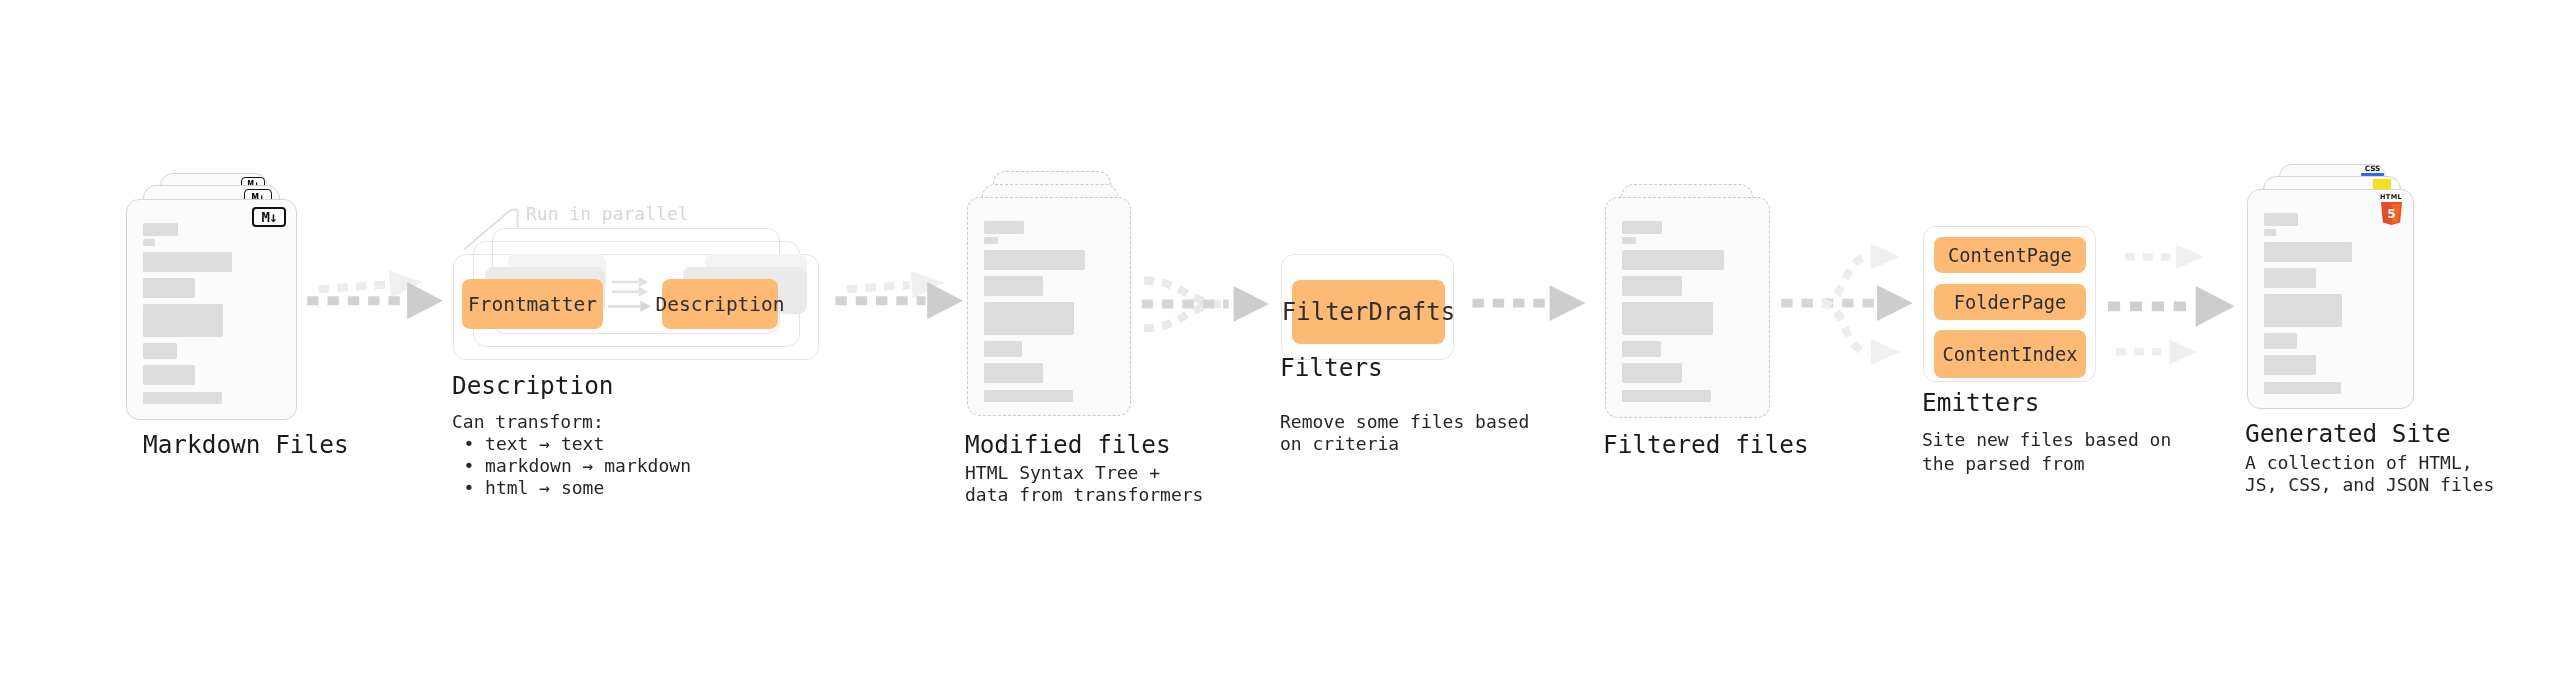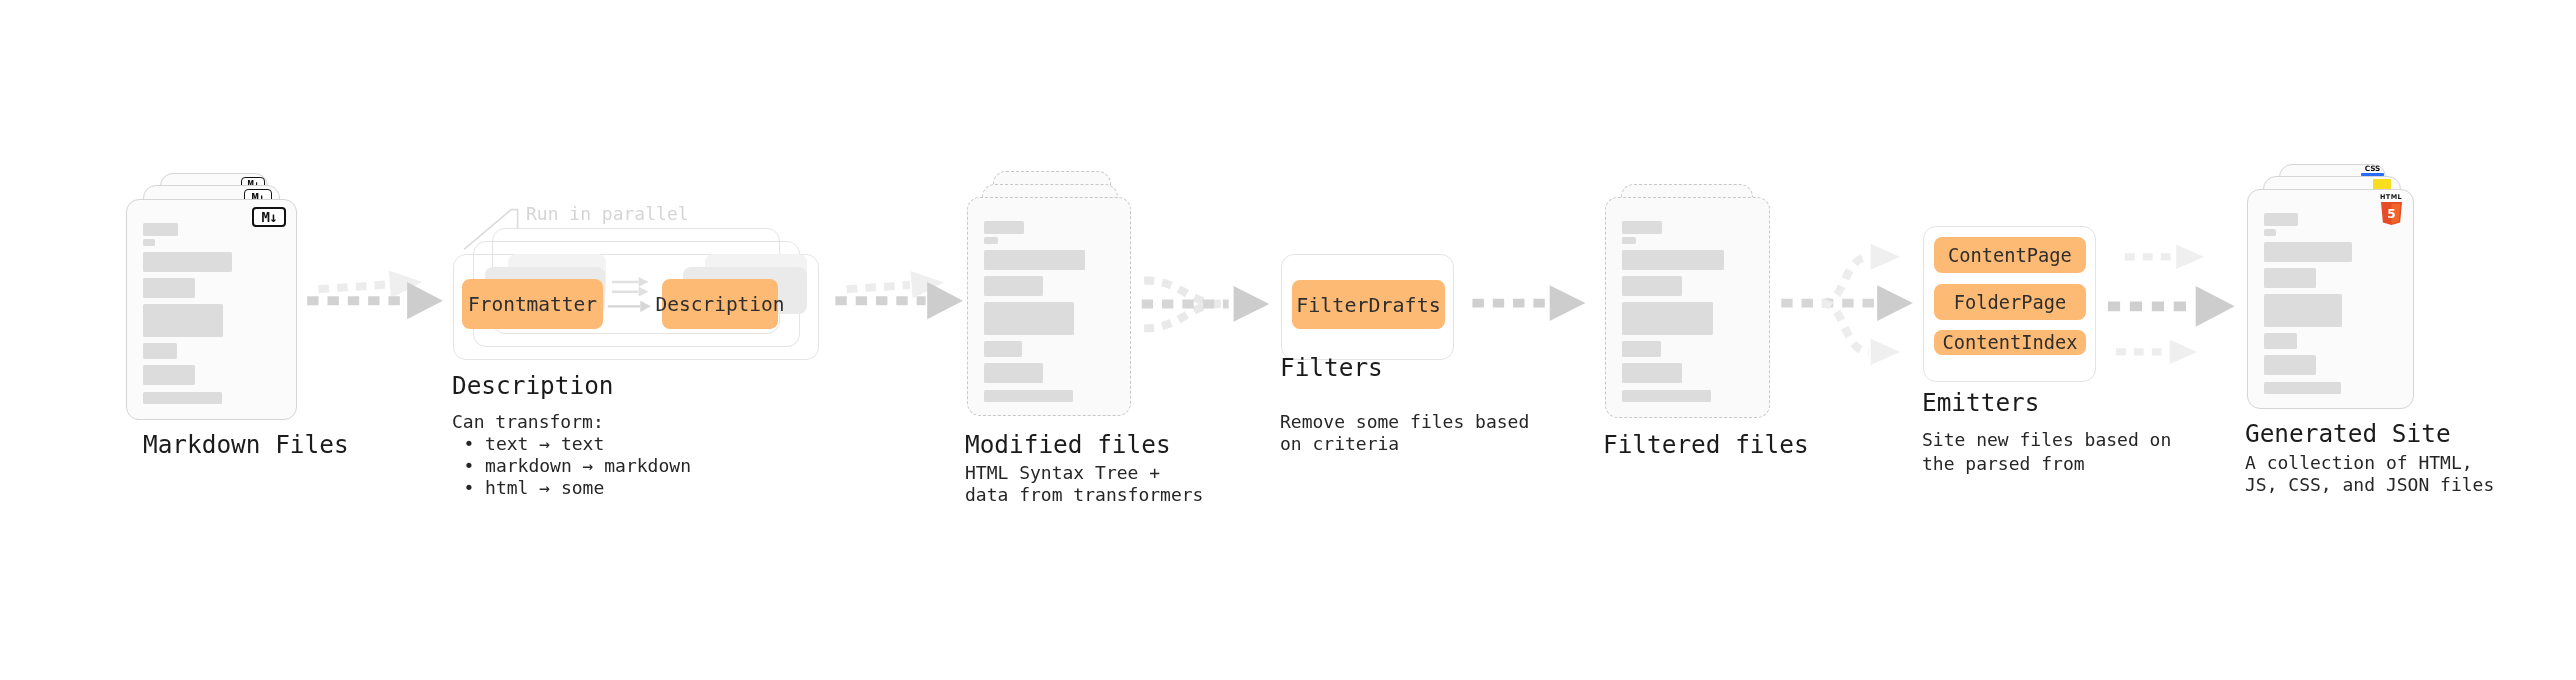--- a/index.html
+++ b/index.html
@@ -172,21 +172,21 @@
     </div>
     <div class="label" style="left:965px;top:432px;">Modified files</div>
     <div class="desc" style="left:965px;top:462px;">
       <div>HTML Syntax Tree +</div>
       <div>data from transformers</div>
     </div>
   </div>
 
   <div>
     <div class="stage" style="left:1281px;top:254px;width:173px;height:106px;"></div>
-    <div class="pill" style="left:1292px;top:280px;width:153px;height:49px;font-size:20px;">FilterDrafts</div>
+    <div class="pill" style="left:1292px;top:280px;width:153px;height:64px;font-size:24px;">FilterDrafts</div>
     <div class="label" style="left:1280px;top:355px;">Filters</div>
     <div class="desc" style="left:1280px;top:411px;">
       <div>Remove some files based</div>
       <div>on criteria</div>
     </div>
   </div>
 
   <div>
     <div class="card dashed" style="left:1621px;top:184px;width:132px;height:44px;"></div>
     <div class="card dashed" style="left:1605px;top:197px;width:165px;height:221px;">
@@ -201,21 +201,21 @@
           <div class="bar" style="width: 72%; height: 12.2px;"></div>
         </div>
     </div>
     <div class="label" style="left:1603px;top:432px;">Filtered files</div>
   </div>
 
   <div>
     <div class="stage" style="left:1923px;top:226px;width:173px;height:156px;"></div>
     <div class="pill" style="left:1934px;top:237px;width:152px;height:36px;font-size:18.7px;">ContentPage</div>
     <div class="pill" style="left:1934px;top:284px;width:152px;height:36px;font-size:18.7px;">FolderPage</div>
-    <div class="pill" style="left:1934px;top:330px;width:152px;height:25px;font-size:18.7px;">ContentIndex</div>
+    <div class="pill" style="left:1934px;top:330px;width:152px;height:48px;font-size:18.7px;">ContentIndex</div>
     <div class="label" style="left:1922px;top:390px;">Emitters</div>
     <div class="desc" style="left:1922px;top:428px;line-height:23.6px;">
       <div>Site new files based on</div>
       <div>the parsed from</div>
     </div>
   </div>
 
   <div>
     <div class="card" style="left:2279px;top:164px;width:107px;height:42px;"></div>
     <div class="abs" style="left:2361px;top:165px;width:23px;text-align:center;">

